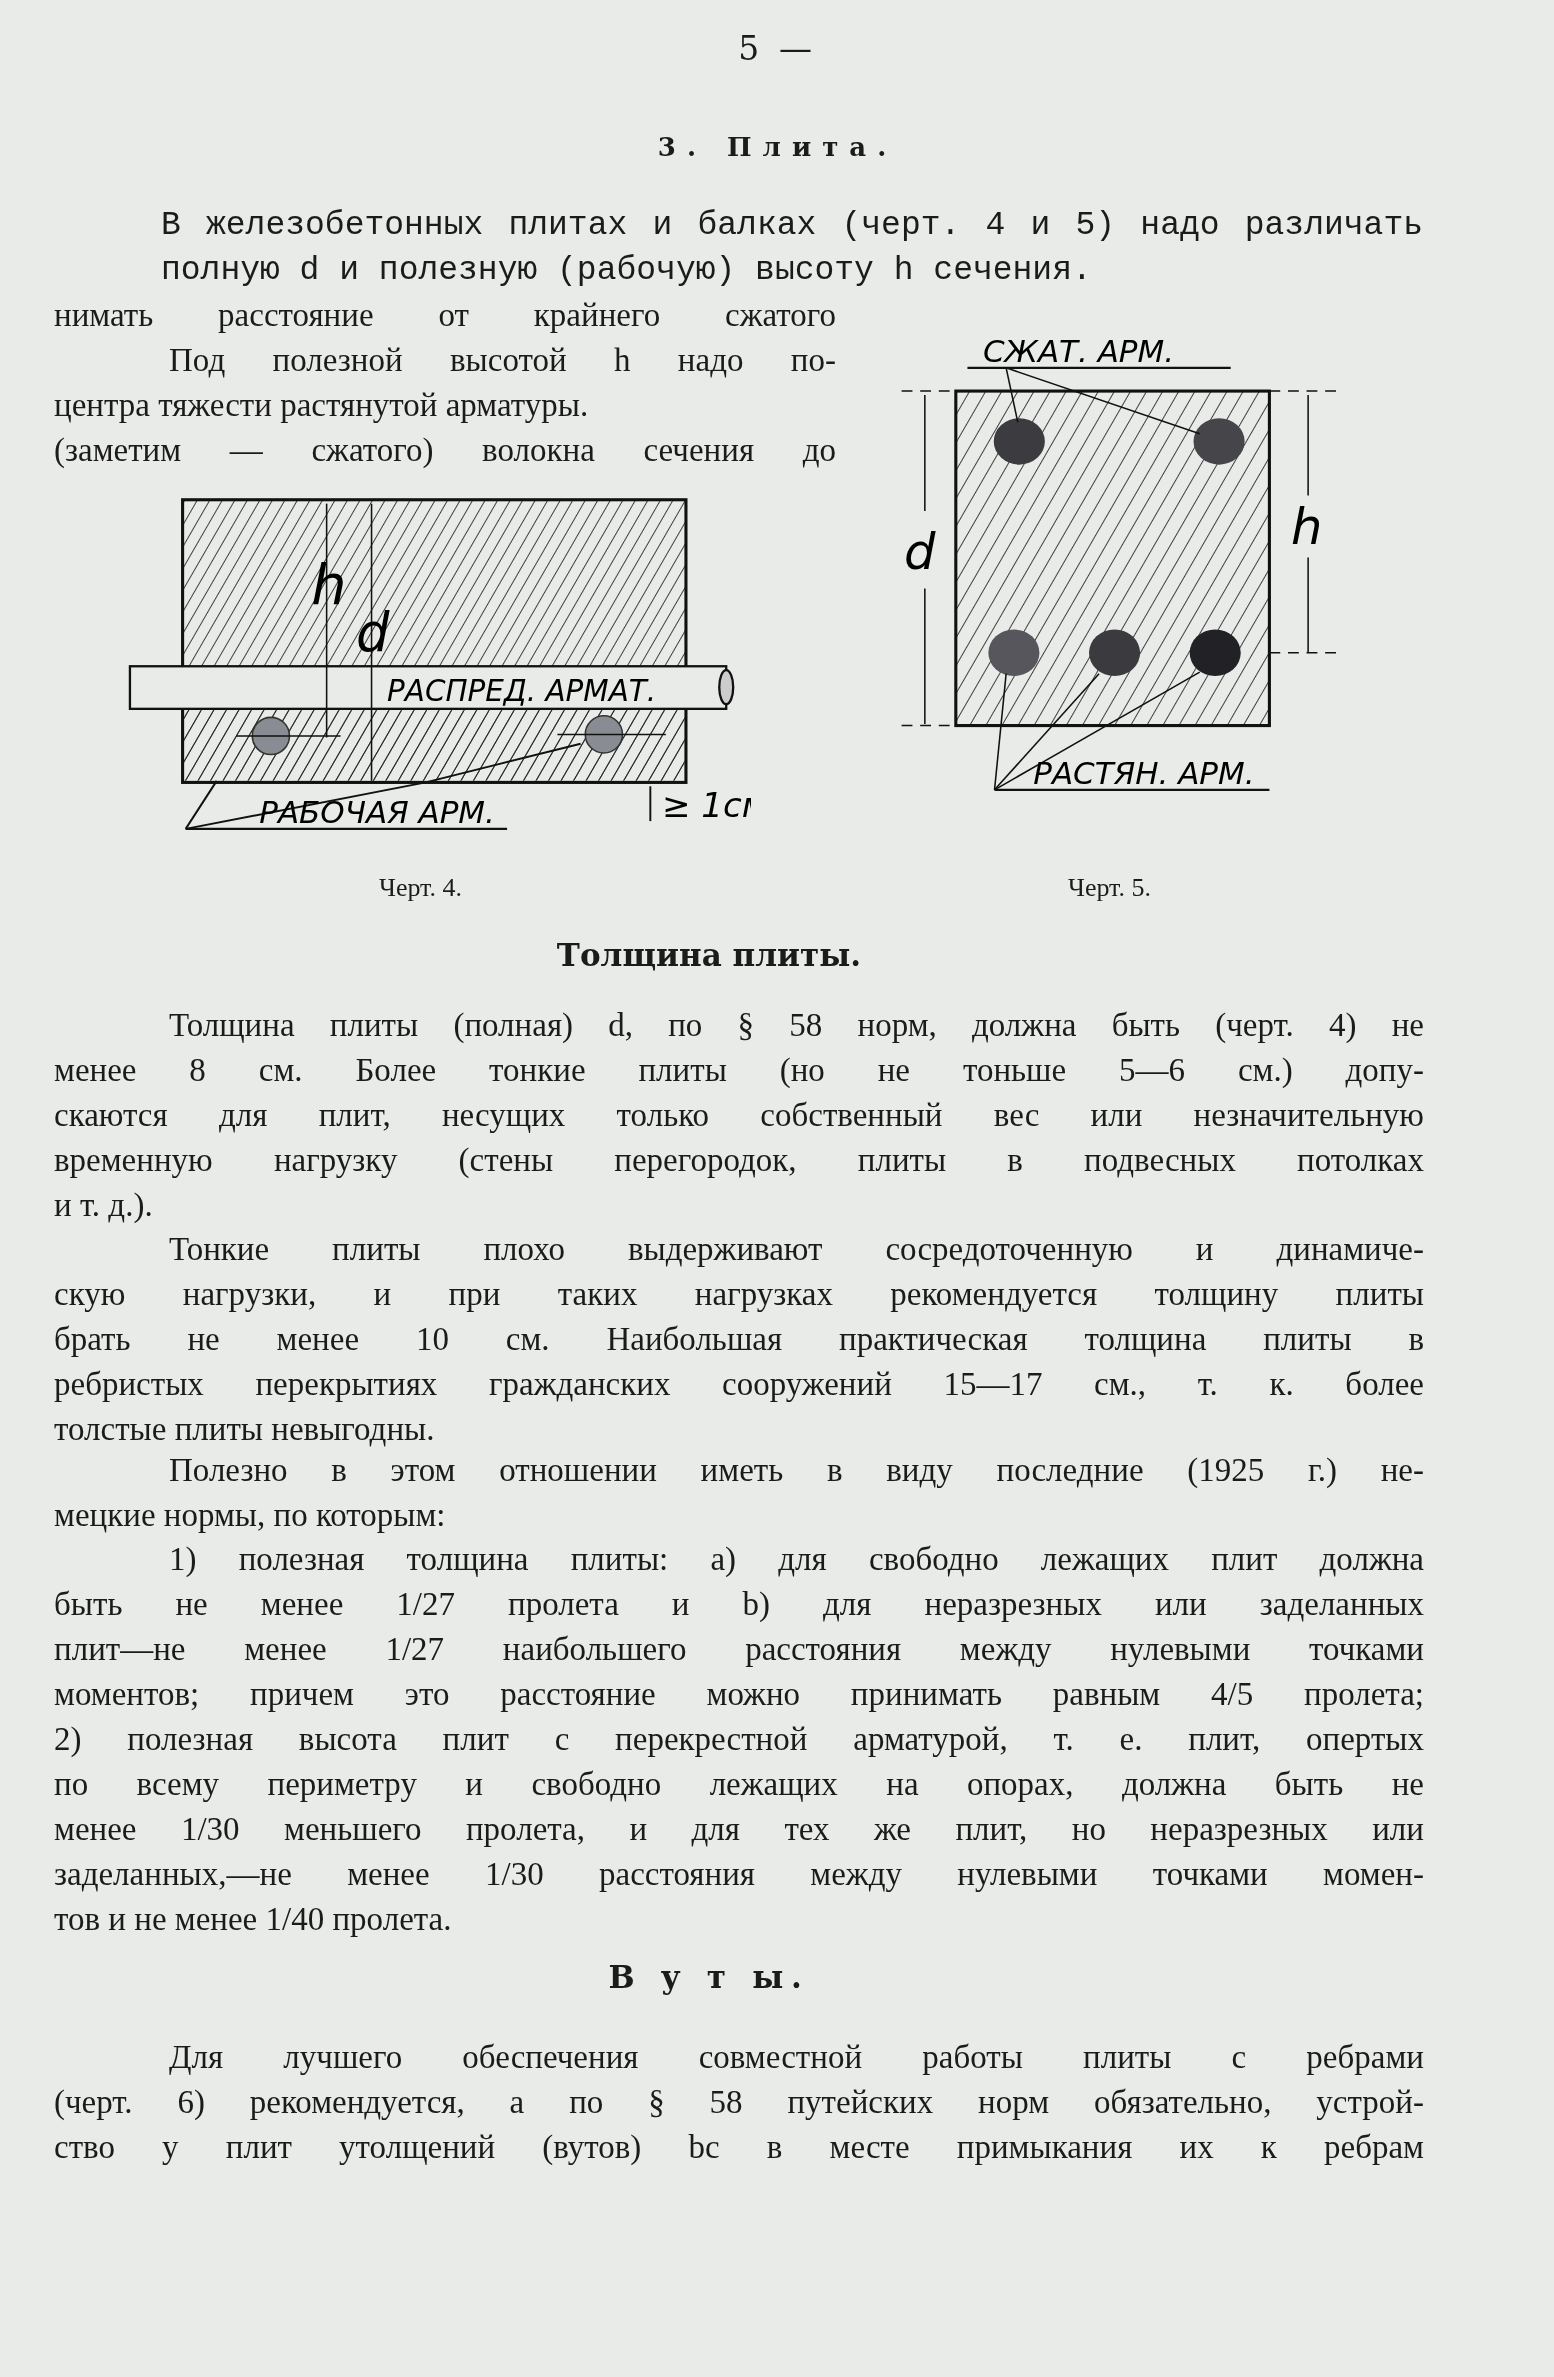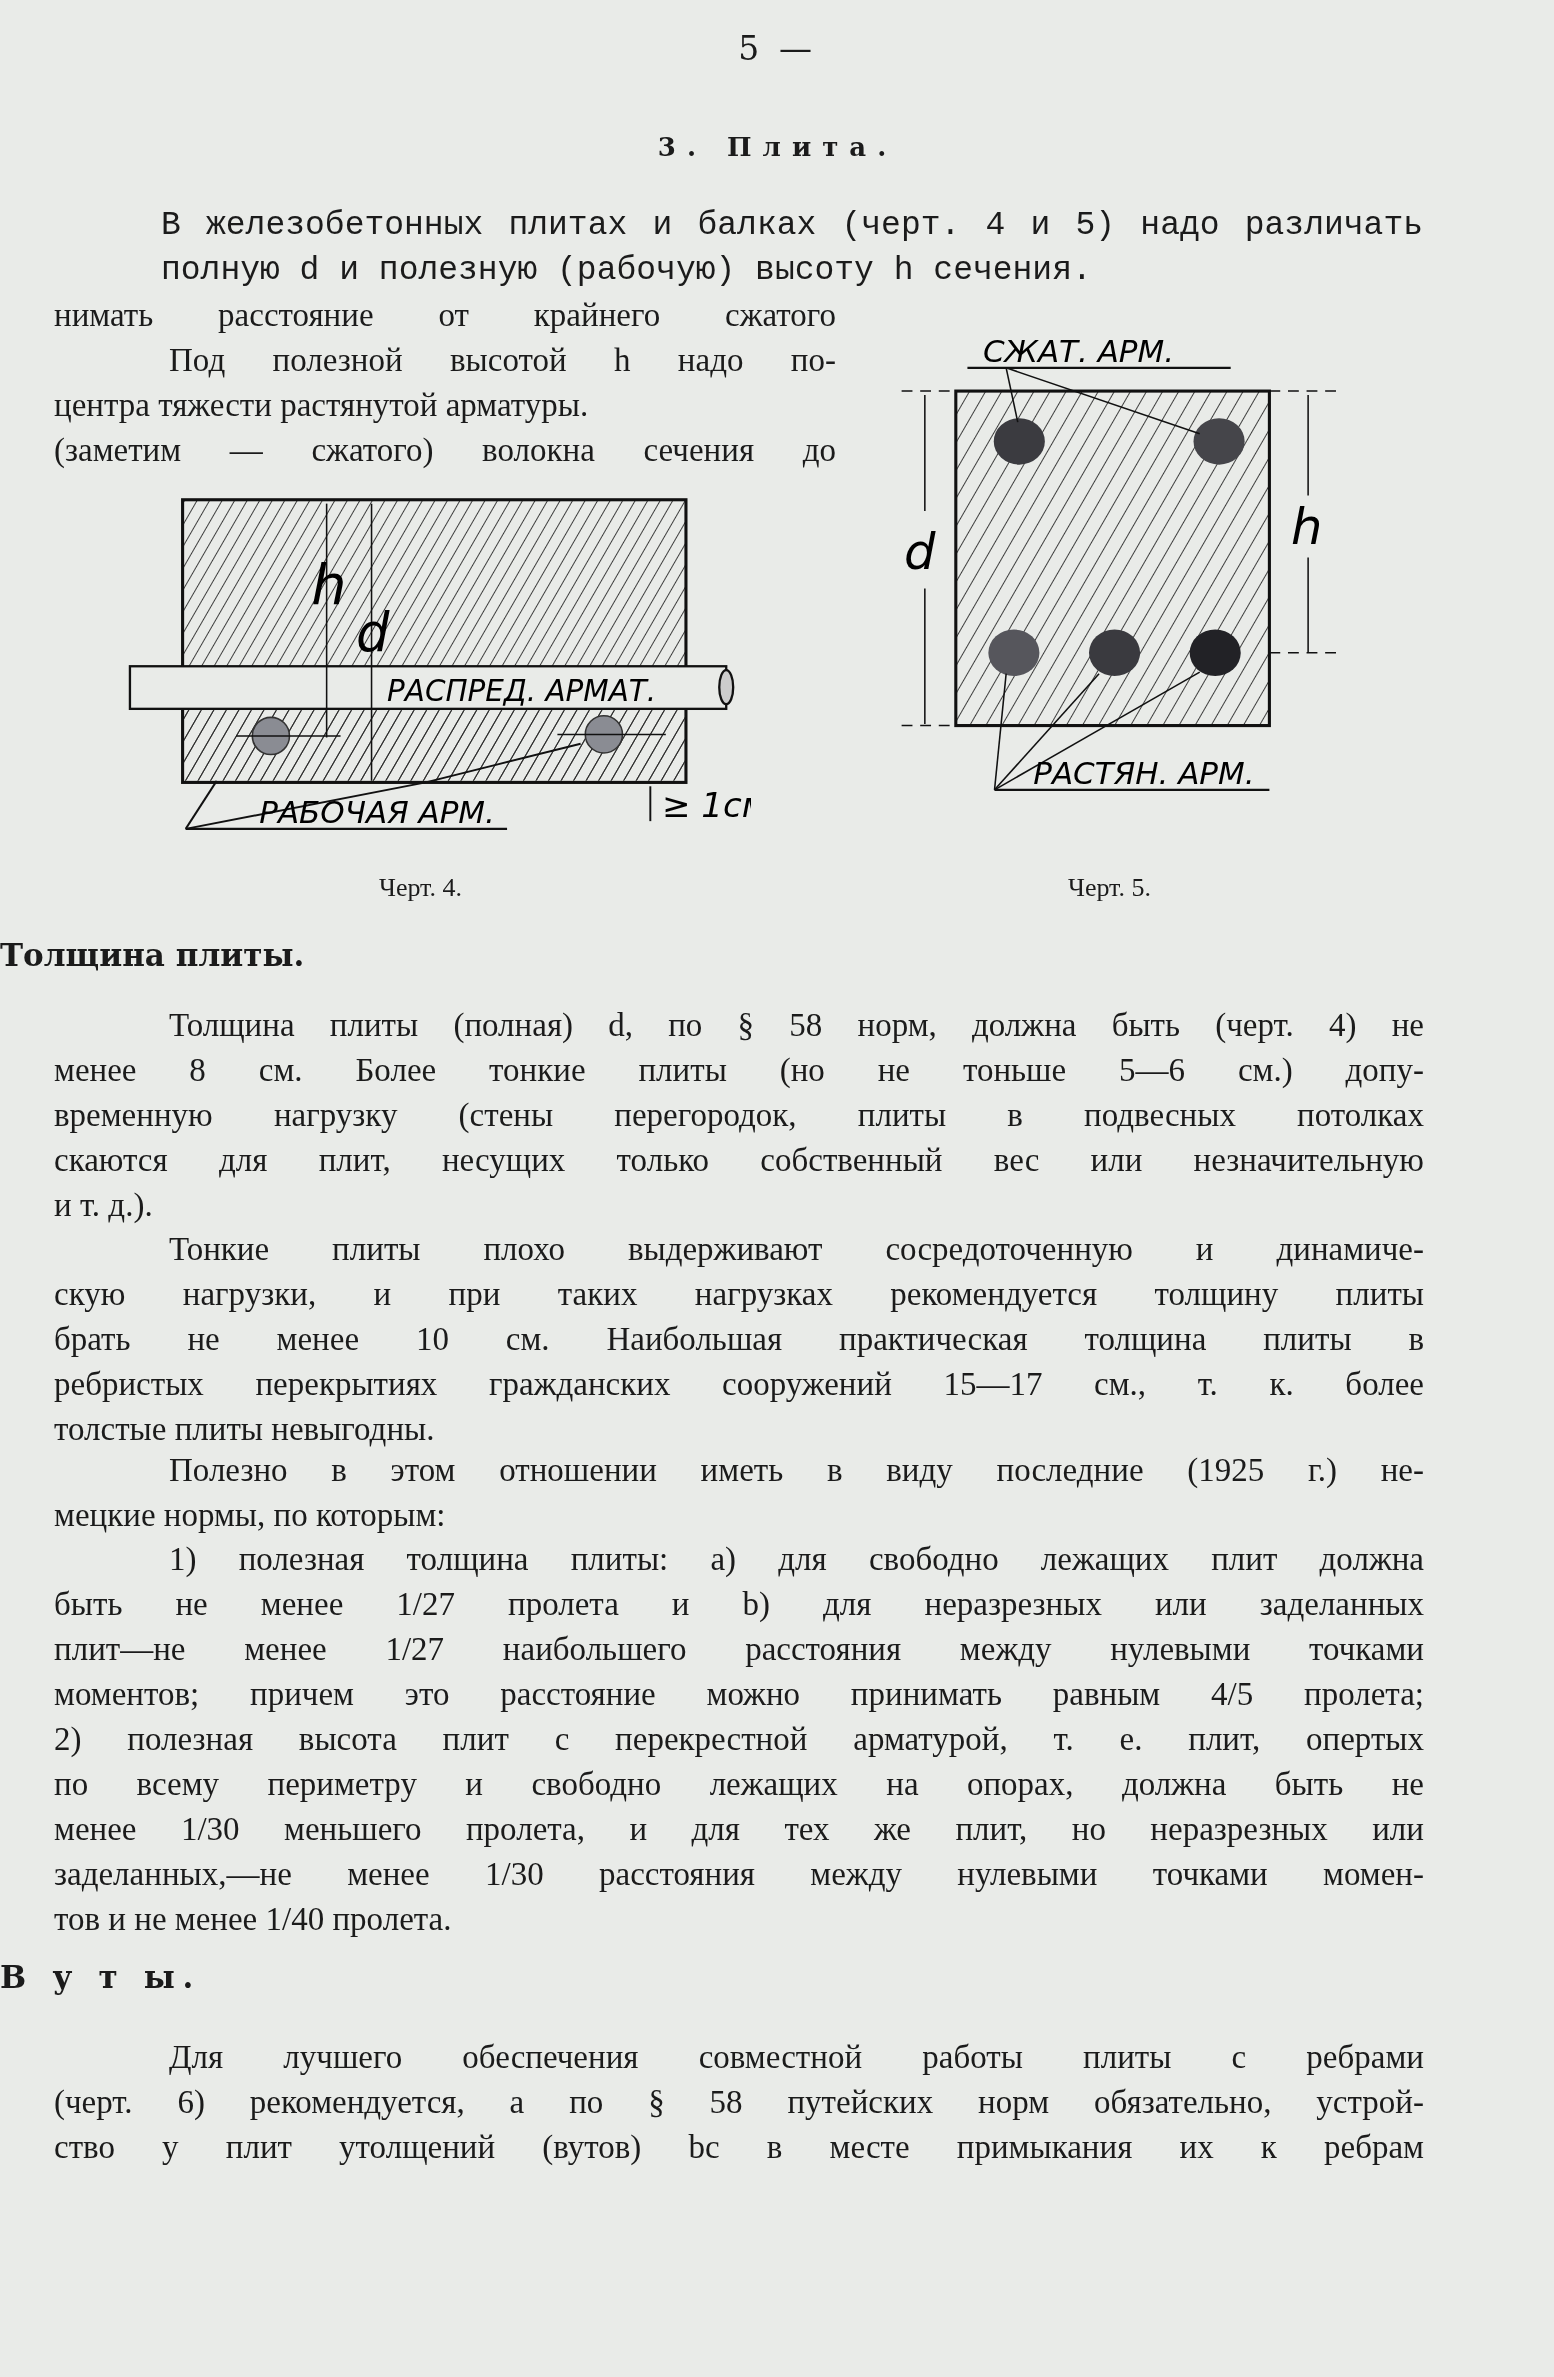--- a/index.html
+++ b/index.html
@@ -7,21 +7,21 @@
     width: 1555px; height: 2377px;
     background: #e9ebe8;
     font-family: "DejaVu Serif", "Liberation Serif", serif;
     color: #1b1b1b;
     position: relative;
     overflow: hidden;
   }
   .page { position: absolute; left: 0; top: 0; width: 1555px; height: 2377px; }
   .pnum { position: absolute; top: 29px; left: 0; width: 1555px; text-align: center; font-size: 33px; letter-spacing: 4.6px; }
   .h-section { position: absolute; top: 132px; left: 0; width: 1555px; text-align: center; font-size: 26px; font-weight: bold; letter-spacing: 11px; }
-  .h-sub { position: absolute; left: 0; width: 1402px; text-align: left; font-size: 31px; font-weight: bold; }
+  .h-sub { position: absolute; left: 0; width: 1402px; text-align: center; font-size: 31px; font-weight: bold; padding-left: 8px; }
   .txt { position: absolute; font-family: "Liberation Serif", "DejaVu Serif", serif; font-size: 33px; line-height: 45px; text-align: justify; }
   .line { display: block; text-align: justify; text-align-last: justify; white-space: nowrap; }
   .line.last { text-align-last: left; }
   .caption { position: absolute; font-family: "Liberation Serif", serif; font-size: 26px; }
   svg text { font-family: "DejaVu Sans", sans-serif; font-style: italic; }
 </style>
 </head>
 <body>
 
 <div class="page">
@@ -126,22 +126,22 @@
     </g>
     <text x="185" y="582" font-size="40">РАСТЯН. АРМ.</text>
   </svg>
   <div class="caption" style="left:1068px; top:873px;">Черт. 5.</div>
 
   <div class="h-sub" style="top:937px;">Толщина плиты.</div>
 
   <div class="txt" style="left:54px; top:1003px; width:1370px;">
     <span class="line" style="padding-left:115px">Толщина плиты (полная) d, по § 58 норм, должна быть (черт. 4) не</span>
     <span class="line">менее 8 см. Более тонкие плиты (но не тоньше 5—6 см.) допу-</span>
+    <span class="line">скаются для плит, несущих только собственный вес или незначительную</span>
     <span class="line">временную нагрузку (стены перегородок, плиты в подвесных потолках</span>
-    <span class="line">скаются для плит, несущих только собственный вес или незначительную</span>
     <span class="line last">и т. д.).</span>
   </div>
 
   <div class="txt" style="left:54px; top:1227px; width:1370px;">
     <span class="line" style="padding-left:115px">Тонкие плиты плохо выдерживают сосредоточенную и динамиче-</span>
     <span class="line">скую нагрузки, и при таких нагрузках рекомендуется толщину плиты</span>
     <span class="line">брать не менее 10 см. Наибольшая практическая толщина плиты в</span>
     <span class="line">ребристых перекрытиях гражданских сооружений 15—17 см., т. к. более</span>
     <span class="line last">толстые плиты невыгодны.</span>
   </div>

